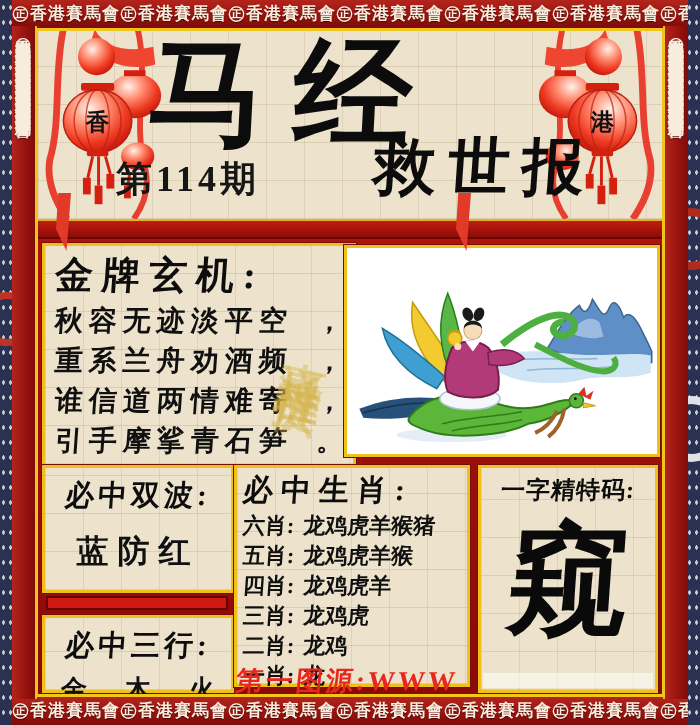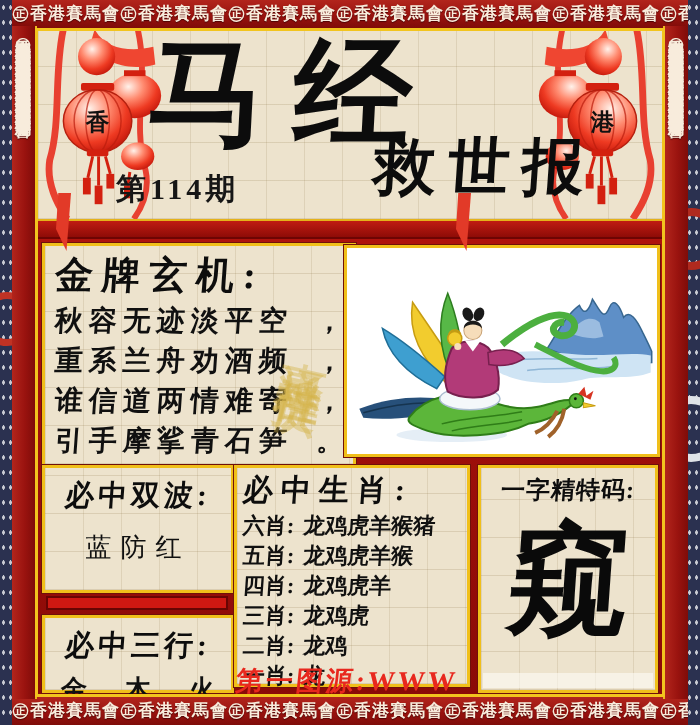--- a/index.html
+++ b/index.html
@@ -39,42 +39,42 @@
     background-image:
       repeating-linear-gradient(0deg, rgba(150,128,85,.22) 0 1px, transparent 1px 38px),
       repeating-linear-gradient(90deg, rgba(150,128,85,.18) 0 1px, transparent 1px 38px);
   }
   
   .header{position:relative;height:188px;}
   .lantern{position:absolute;top:0;width:132px;height:188px;}
   .lantern.lft{left:-2px;} .lantern.rgt{right:-2px;}
   .title-main{position:absolute;left:110px;top:-16px;font-size:118px;font-weight:900;color:#0c0c0c;letter-spacing:28px;transform:skewX(-3deg);}
   .title-sub{position:absolute;left:336px;top:94px;font-size:62px;font-weight:900;color:#0c0c0c;letter-spacing:12px;transform:skewX(-4deg);}
-  .issue{position:absolute;left:78px;top:138px;font-size:30px;font-weight:bold;color:#161616;letter-spacing:4px;}
+  .issue{position:absolute;left:78px;top:124px;font-size:36px;font-weight:bold;color:#161616;letter-spacing:4px;}
   
   .red-band{height:16px;background:linear-gradient(180deg,#c01c12,#8e0c07);border-top:2px solid #e5b21a;border-bottom:2px solid #6d0503;}
   .tail{position:absolute;width:15px;height:58px;background:#e23a28;z-index:6;
     clip-path:polygon(15% 0,100% 0,70% 100%,0 62%);}
   .tail.t1{left:18px;top:162px;}
   .tail.t2{left:418px;top:162px;}
   
   .content{position:relative;height:459px;background:linear-gradient(180deg,#ae130d,#8a0a07);}
   .box{position:absolute;border:3px solid #f0bf1a;box-shadow:0 0 0 1px #70100a;}
   .poem-box{left:4px;top:4px;width:288px;height:210px;padding:4px 10px;box-sizing:content-box;}
   .poem-head{font-size:38px;font-weight:900;color:#0d0d0d;letter-spacing:9px;transform:skewX(-4deg);}
   .poem-line{display:flex;justify-content:space-between;align-items:baseline;font-size:28px;line-height:39px;font-weight:900;color:#101010;transform:skewX(-4deg);}
   .poem-line .txt{letter-spacing:6px;}
   .poem-line .pct{font-size:26px;}
   .paint-box{left:306px;top:6px;width:310px;height:206px;background:#fff;}
   .paint-box svg{display:block;width:100%;height:100%;}
   .boxA{left:4px;top:226px;width:186px;height:122px;text-align:center;}
   .divider-bar{position:absolute;left:8px;top:357px;width:178px;height:10px;background:#ce1812;border:2px solid #670503;}
   .boxB{left:4px;top:376px;width:186px;height:72px;text-align:center;}
   .small-head{font-size:29px;font-weight:900;color:#0d0d0d;letter-spacing:4px;margin-top:8px;transform:skewX(-4deg);}
-  .boxA .val{font-size:26px;font-weight:400;letter-spacing:9px;margin-top:14px;color:#101010;}
+  .boxA .val{font-size:32px;font-weight:700;letter-spacing:9px;margin-top:14px;color:#101010;}
   .rowvals{display:flex;justify-content:space-between;padding:6px 16px 0 16px;font-size:26px;font-weight:900;color:#101010;}
   .boxC{left:196px;top:226px;width:236px;height:222px;padding:2px 6px;box-sizing:border-box;}
   .zod-head{font-size:30px;font-weight:900;letter-spacing:8px;color:#0d0d0d;transform:skewX(-4deg);}
   .zod-row{display:flex;gap:9px;font-size:22px;line-height:30px;font-weight:900;color:#101010;transform:skewX(-4deg);}
   .boxD{left:440px;top:226px;width:174px;height:222px;text-align:center;}
   .boxD .spec-head{font-size:24px;font-weight:900;letter-spacing:1px;margin-top:6px;color:#0d0d0d;transform:skewX(-4deg);}
   .boxD .big-char{font-size:120px;line-height:150px;font-weight:900;color:#0a0a0a;transform:skewX(-4deg);}
   .boxD .light-strip{position:absolute;left:2px;right:2px;bottom:2px;height:15px;background:rgba(255,255,252,.55);}
   .source-line{position:absolute;left:198px;top:424px;z-index:9;font-size:27px;font-weight:900;color:#e8281e;letter-spacing:3px;white-space:nowrap;transform:skewX(-6deg);}
   .watermark{position:absolute;left:242px;top:296px;z-index:8;writing-mode:vertical-rl;font-size:46px;font-weight:bold;

